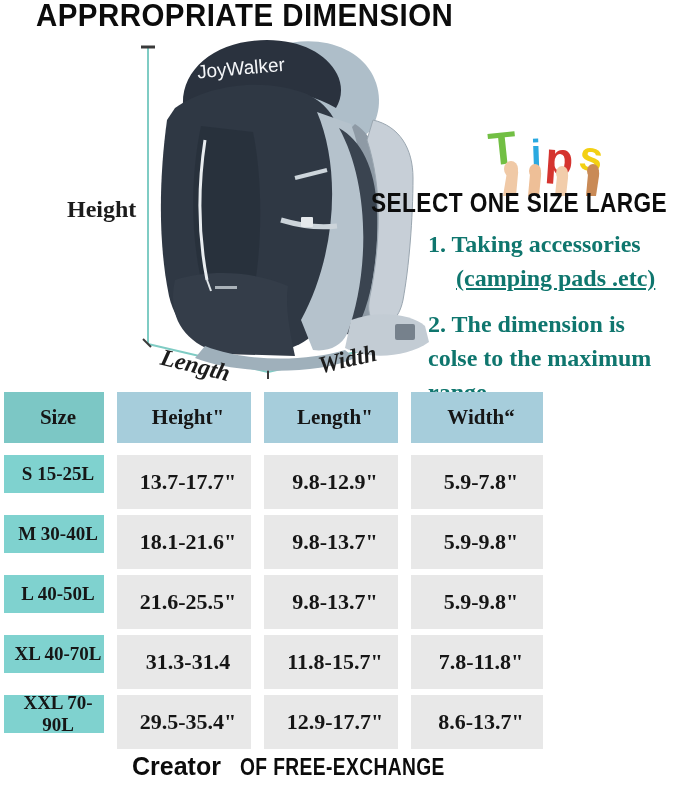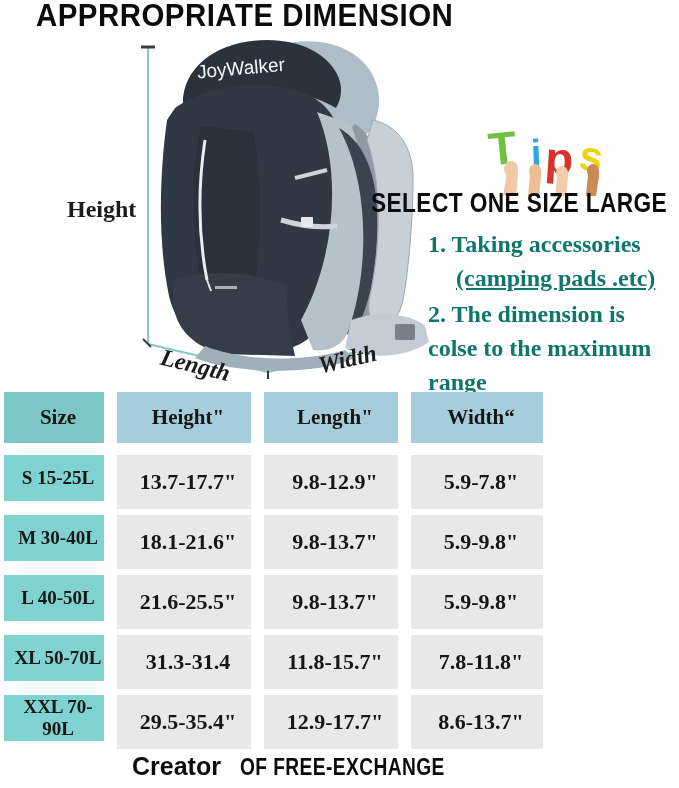--- a/index.html
+++ b/index.html
@@ -30,29 +30,29 @@
 
   .select-heading{
     position:absolute;left:371px;top:188px;
     font:700 27px "Liberation Sans",sans-serif;color:#0c0c0c;
     letter-spacing:.5px;transform:scaleX(.84);transform-origin:left top;white-space:nowrap;z-index:5;
   }
 
   .notes{position:absolute;left:428px;top:227px;width:252px;color:#0f766e;
     font:600 24px "Liberation Serif",serif;line-height:34px;}
   .notes .indent{padding-left:28px;text-decoration:underline;}
-  .notes .para2{margin-top:2px;}
+  .notes .para2{margin-top:12px;}
 
   .size-table{position:absolute;left:4px;top:392px;width:539px;}
   .tgrid{display:grid;grid-template-columns:100px 134px 134px 132px;column-gap:13px;row-gap:6px;}
   .tgrid.body{margin-top:12px;}
   .cell{display:flex;align-items:center;justify-content:center;color:var(--ink);text-align:center;padding-left:8px;}
   .cell.head{height:51px;background:var(--header-blue);font:700 21px "Liberation Serif",serif;}
   .cell.head.size{background:var(--header-teal);}
-  .cell.body-size{height:46px;background:var(--accent-teal);font:700 19px "Liberation Serif",serif;}
+  .cell.body-size{height:38px;background:var(--accent-teal);font:700 19px "Liberation Serif",serif;}
   .cell.val{height:54px;background:var(--cell-gray);font:700 22px "Liberation Serif",serif;}
 
   .footer{
     position:absolute;left:0;top:752px;width:628px;display:flex;
     justify-content:center;align-items:baseline;gap:19px;color:#0c0c0c;
   }
   .footer .brand{font:700 25px "Liberation Sans",sans-serif;}
   .footer .rest{font:700 24px "Liberation Sans",sans-serif;letter-spacing:.5px;
     transform:scaleX(.8);transform-origin:left center;display:inline-block;white-space:nowrap;}
 </style>
@@ -146,21 +146,21 @@
         <div class="cell val">9.8-12.9"</div>
         <div class="cell val">5.9-7.8"</div>
         <div class="cell body-size">M 30-40L</div>
         <div class="cell val">18.1-21.6"</div>
         <div class="cell val">9.8-13.7"</div>
         <div class="cell val">5.9-9.8"</div>
         <div class="cell body-size">L 40-50L</div>
         <div class="cell val">21.6-25.5"</div>
         <div class="cell val">9.8-13.7"</div>
         <div class="cell val">5.9-9.8"</div>
-        <div class="cell body-size">XL 50-70L</div>
+        <div class="cell body-size">XL 40-70L</div>
         <div class="cell val">31.3-31.4</div>
         <div class="cell val">11.8-15.7"</div>
         <div class="cell val">7.8-11.8"</div>
         <div class="cell body-size">XXL 70-90L</div>
         <div class="cell val">29.5-35.4"</div>
         <div class="cell val">12.9-17.7"</div>
         <div class="cell val">8.6-13.7"</div>
       </div>
   </div>
 

